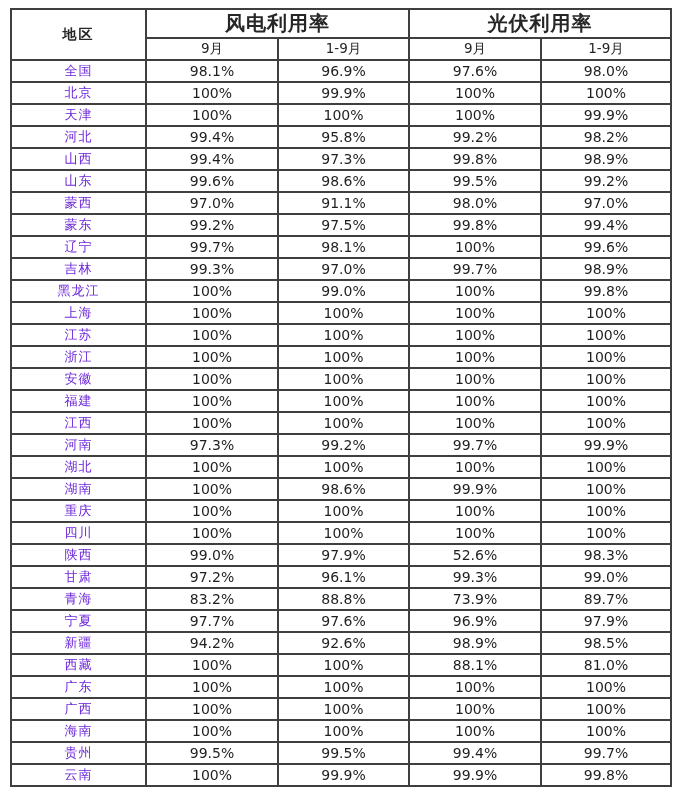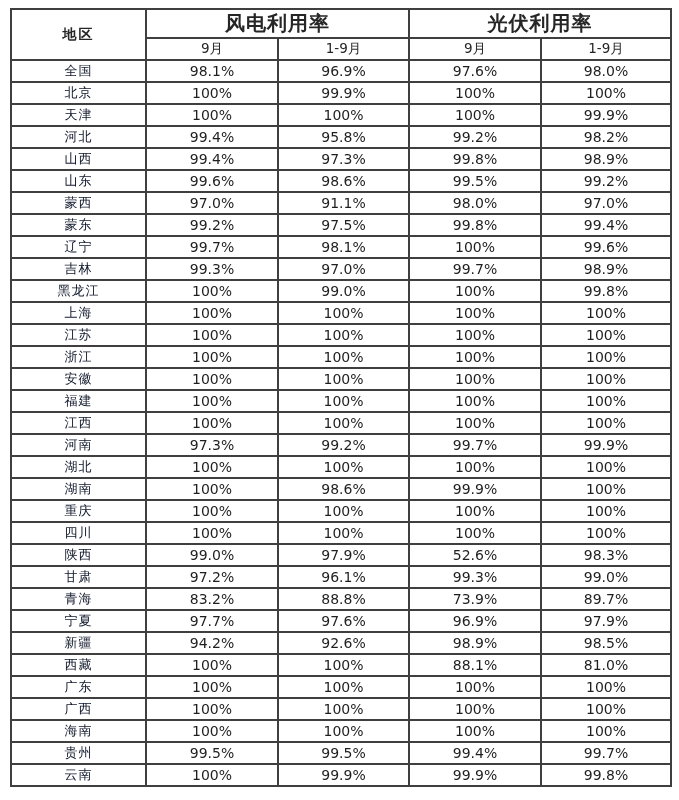--- a/index.html
+++ b/index.html
@@ -42,21 +42,21 @@
     letter-spacing: 2px;
   }
   th.month-header {
     font-size: 13.5px;
     font-weight: normal;
     border-radius: 8px;
   }
   td.region-cell {
     font-size: 13px;
     letter-spacing: 1px;
-    color: #0f172a;
+    color: #6d28d9;
   }
   td.value-cell {
     font-size: 14px;
     color: #1f1f1f;
   }
 </style>
 </head>
 <body>
 
 <div class="page">

